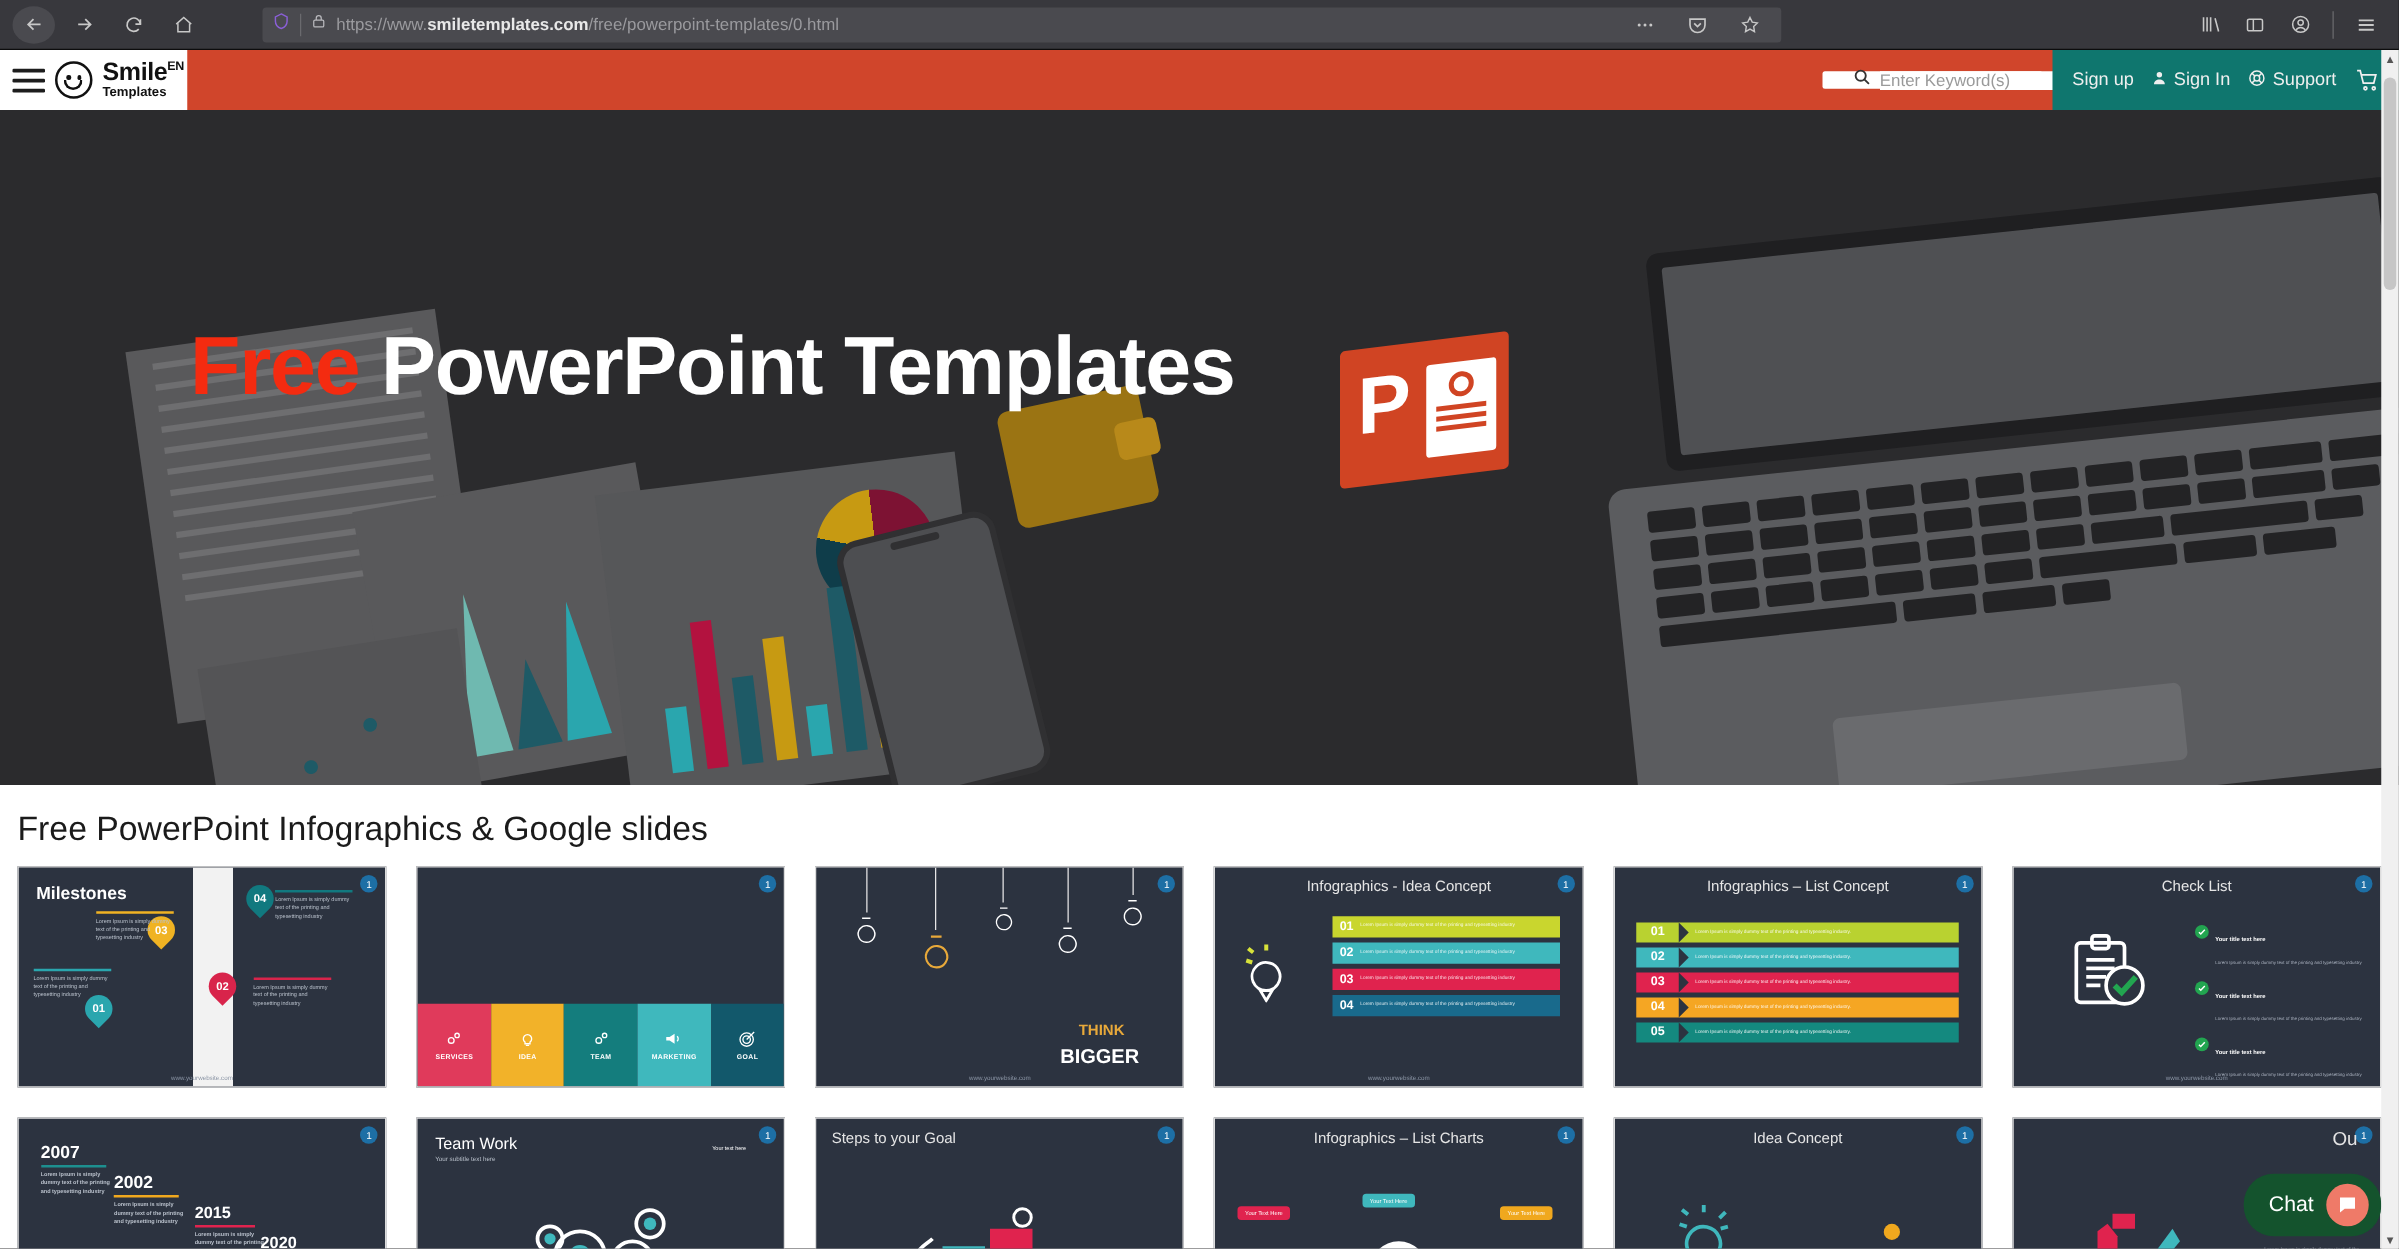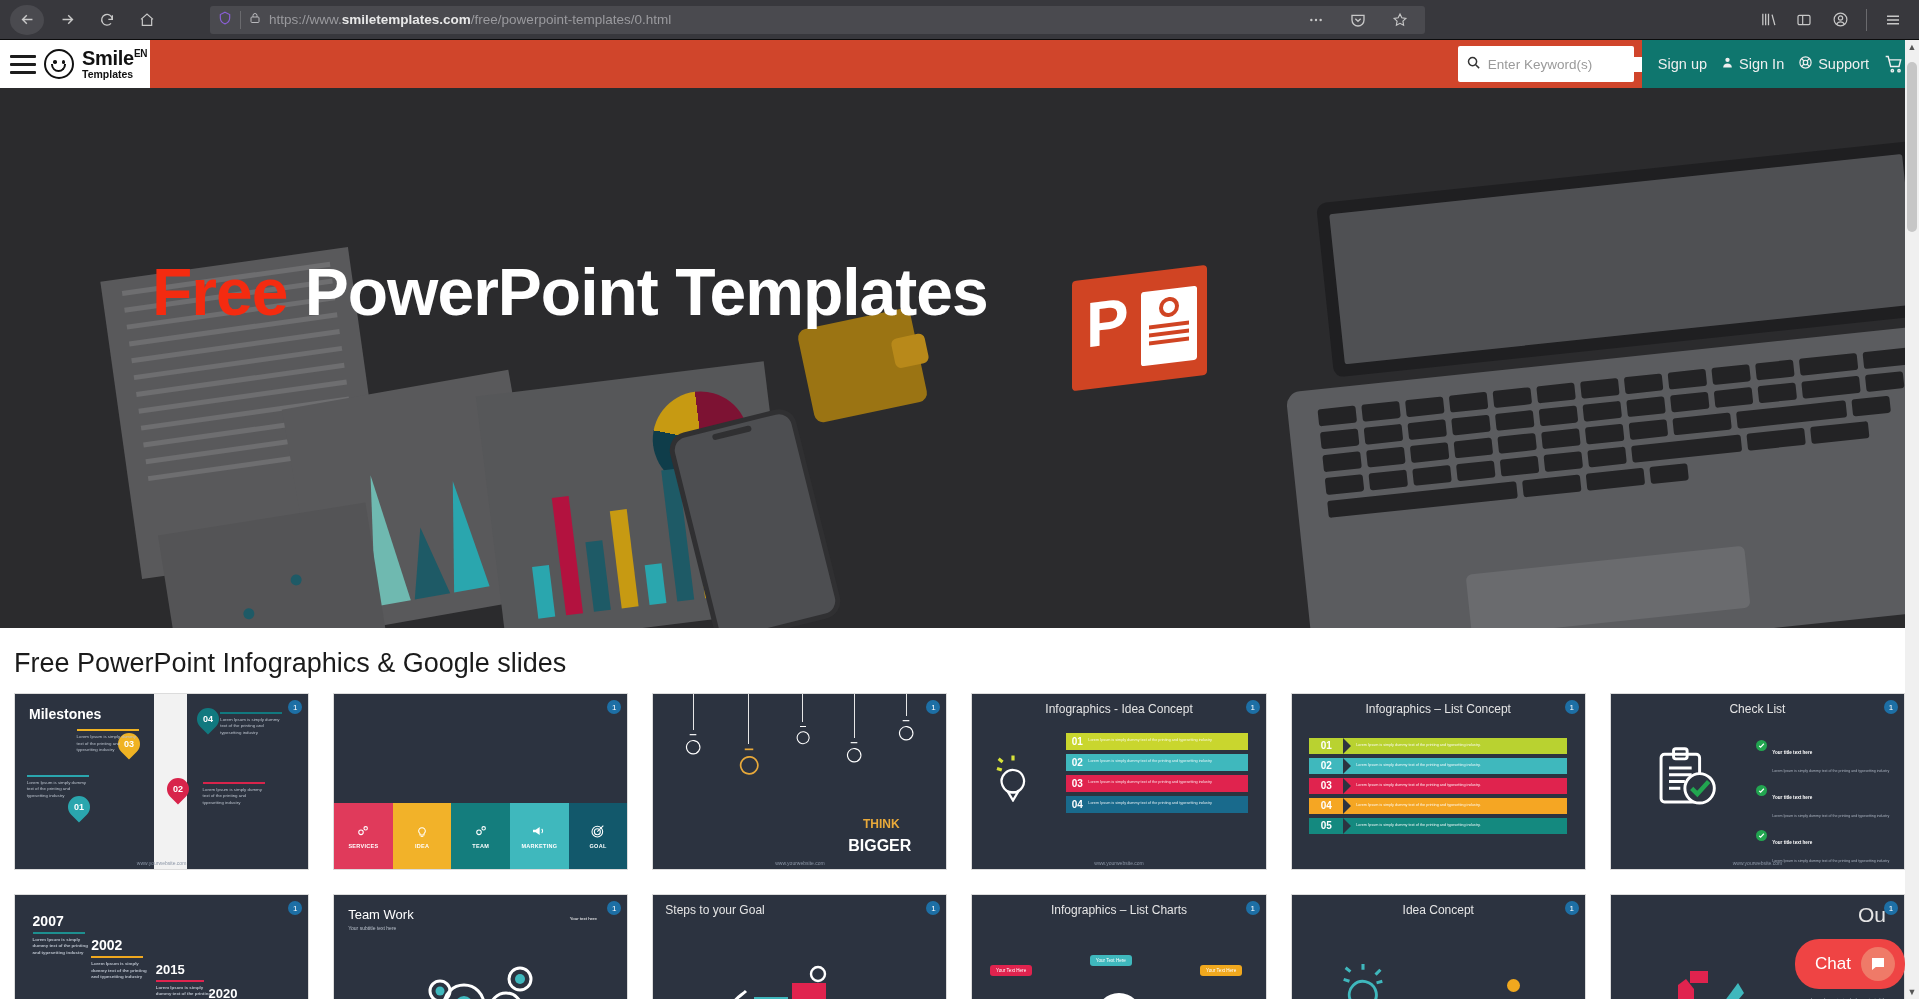--- a/index.html
+++ b/index.html
@@ -31,22 +31,22 @@
   .smiley { width:30px; height:30px; border:2.5px solid #111; border-radius:50%; position:relative; }
   .smiley .eye { position:absolute; width:3.5px; height:3.5px; background:#111; border-radius:50%; top:9px; }
   .smiley .eye.l{ left:7px; } .smiley .eye.r{ right:7px; }
   .smiley .mouth { position:absolute; width:15px; height:8px; border:2.5px solid #111; border-top:none;
     border-radius:0 0 15px 15px; left:5px; top:13px; }
   .brand { line-height:1; }
   .brand .b1 { font-size:20px; font-weight:700; color:#111; letter-spacing:-.3px; }
   .brand .b1 sup { font-size:10px; font-weight:700; vertical-align:super; }
   .brand .b2 { font-size:10.5px; font-weight:700; color:#111; margin-top:1px; }
   .hdr-mid { flex:1; background:#d0452b; display:flex; align-items:center; justify-content:flex-end; }
-  .search-wrap { width:176px; height:36px; background:#fff; border-radius:2px; display:flex;
-    align-items:center; padding:0 8px; gap:7px; margin-right:8px; }
+  .search-wrap { width:176px; height:14px; background:#fff; border-radius:2px; display:flex;
+    align-items:center; padding:0 24px; gap:7px; margin-right:8px; }
   .search-wrap input { border:none; outline:none; flex:1; font-size:13.5px; color:#555;
     font-family:"Liberation Sans", sans-serif; }
   .search-wrap input::placeholder { color:#9a9a9a; }
   .hdr-right { background:#0f766e; display:flex; align-items:center; gap:14px; padding:0 14px 0 16px; }
   .hdr-link { color:#efefef; font-size:14.5px; display:flex; align-items:center; gap:5px; white-space:nowrap; }
 
   
   .hero { position:relative; height:540px; background:#2b2b2d; overflow:hidden; }
   .hero h1 { position:absolute; left:152px; top:166px; font-size:66px; font-weight:700; color:#fff;
     letter-spacing:-1px; white-space:nowrap; z-index:6; }
@@ -157,21 +157,21 @@
   .chk-item .tx { font-size:3.6px; color:#aab2bf; line-height:1.4; }
 
   .years { position:absolute; inset:0; }
   .yr { position:absolute; color:#fff; font-weight:700; }
   .yr .bar { display:block; height:2px; margin:3px 0; }
 
   .tw-t { position:absolute; left:14px; top:12px; color:#fff; font-size:13px; }
   .tw-s { position:absolute; left:14px; top:30px; color:#b9c0cb; font-size:5px; }
 
   .chat { position:absolute; right:14px; bottom:10px; display:flex; align-items:center; gap:10px;
-    background:#ef4444; border-radius:24px; padding:8px 10px 8px 20px; z-index:30; }
+    background:#14532d; border-radius:24px; padding:8px 10px 8px 20px; z-index:30; }
   .chat .lbl { color:#fff; font-size:17px; }
   .chat .bub { width:34px; height:34px; border-radius:50%; background:#ef7a68;
     display:flex; align-items:center; justify-content:center; }
 
   .scrollbar { position:absolute; right:0; top:40px; bottom:0; width:14px; background:#f0f0f0; z-index:40; }
   .scrollbar .thumb { position:absolute; left:2px; top:22px; width:10px; height:170px; background:#c6c6c6; border-radius:5px; }
   .scrollbar .ar { position:absolute; left:0; width:14px; height:14px; color:#555; font-size:9px;
     display:flex; align-items:center; justify-content:center; }
 </style>
 </head>
@@ -723,21 +723,21 @@
           <path d="M12 24a7 7 0 1 0-5-12 7 7 0 0 0 5 12z"></path>
           <path d="M9 24h6v4H9z"></path>
           <path d="M2 9l3 1M3 3l2.5 2M12 1v3M21 4l-2.5 2.5M22 10l-3 .8" stroke="#3fb8bd" stroke-width="1.6"></path>
         </svg>
       <div style="position:absolute; right:22%; top:48%; width:13px; height:13px; border-radius:50%; background:#f0a81e;"></div>
 
     </div>
 
     <div class="card">
       <div class="badge">1</div>
-      <div class="cd-title" style="text-align:right; right:18px; font-size:21px;">Ou</div>
+      <div class="cd-title" style="text-align:right; right:18px; font-size:15px;">Ou</div>
       <svg style="position:absolute; left:8%; top:32%;" width="110" height="80" viewBox="0 0 110 80" fill="none">
         <path d="M10 78l14-26 12 26z" fill="#fff"></path>
         <path d="M44 72V34l8-6 8 10v34z" fill="#e0234e"></path>
         <path d="M56 20h18v12H56z" fill="#e0234e"></path>
         <path d="M70 78L104 32l6 10-30 36z" fill="#3fb8bd"></path>
       </svg>
       <div style="position:absolute; right:5%; top:58%; width:78px; font-size:4.2px; color:#c2c9d4; line-height:1.5;">Lorem Ipsum is simply dummy text of the printing and typesetting industry.</div>
     </div>
 
   </div>

